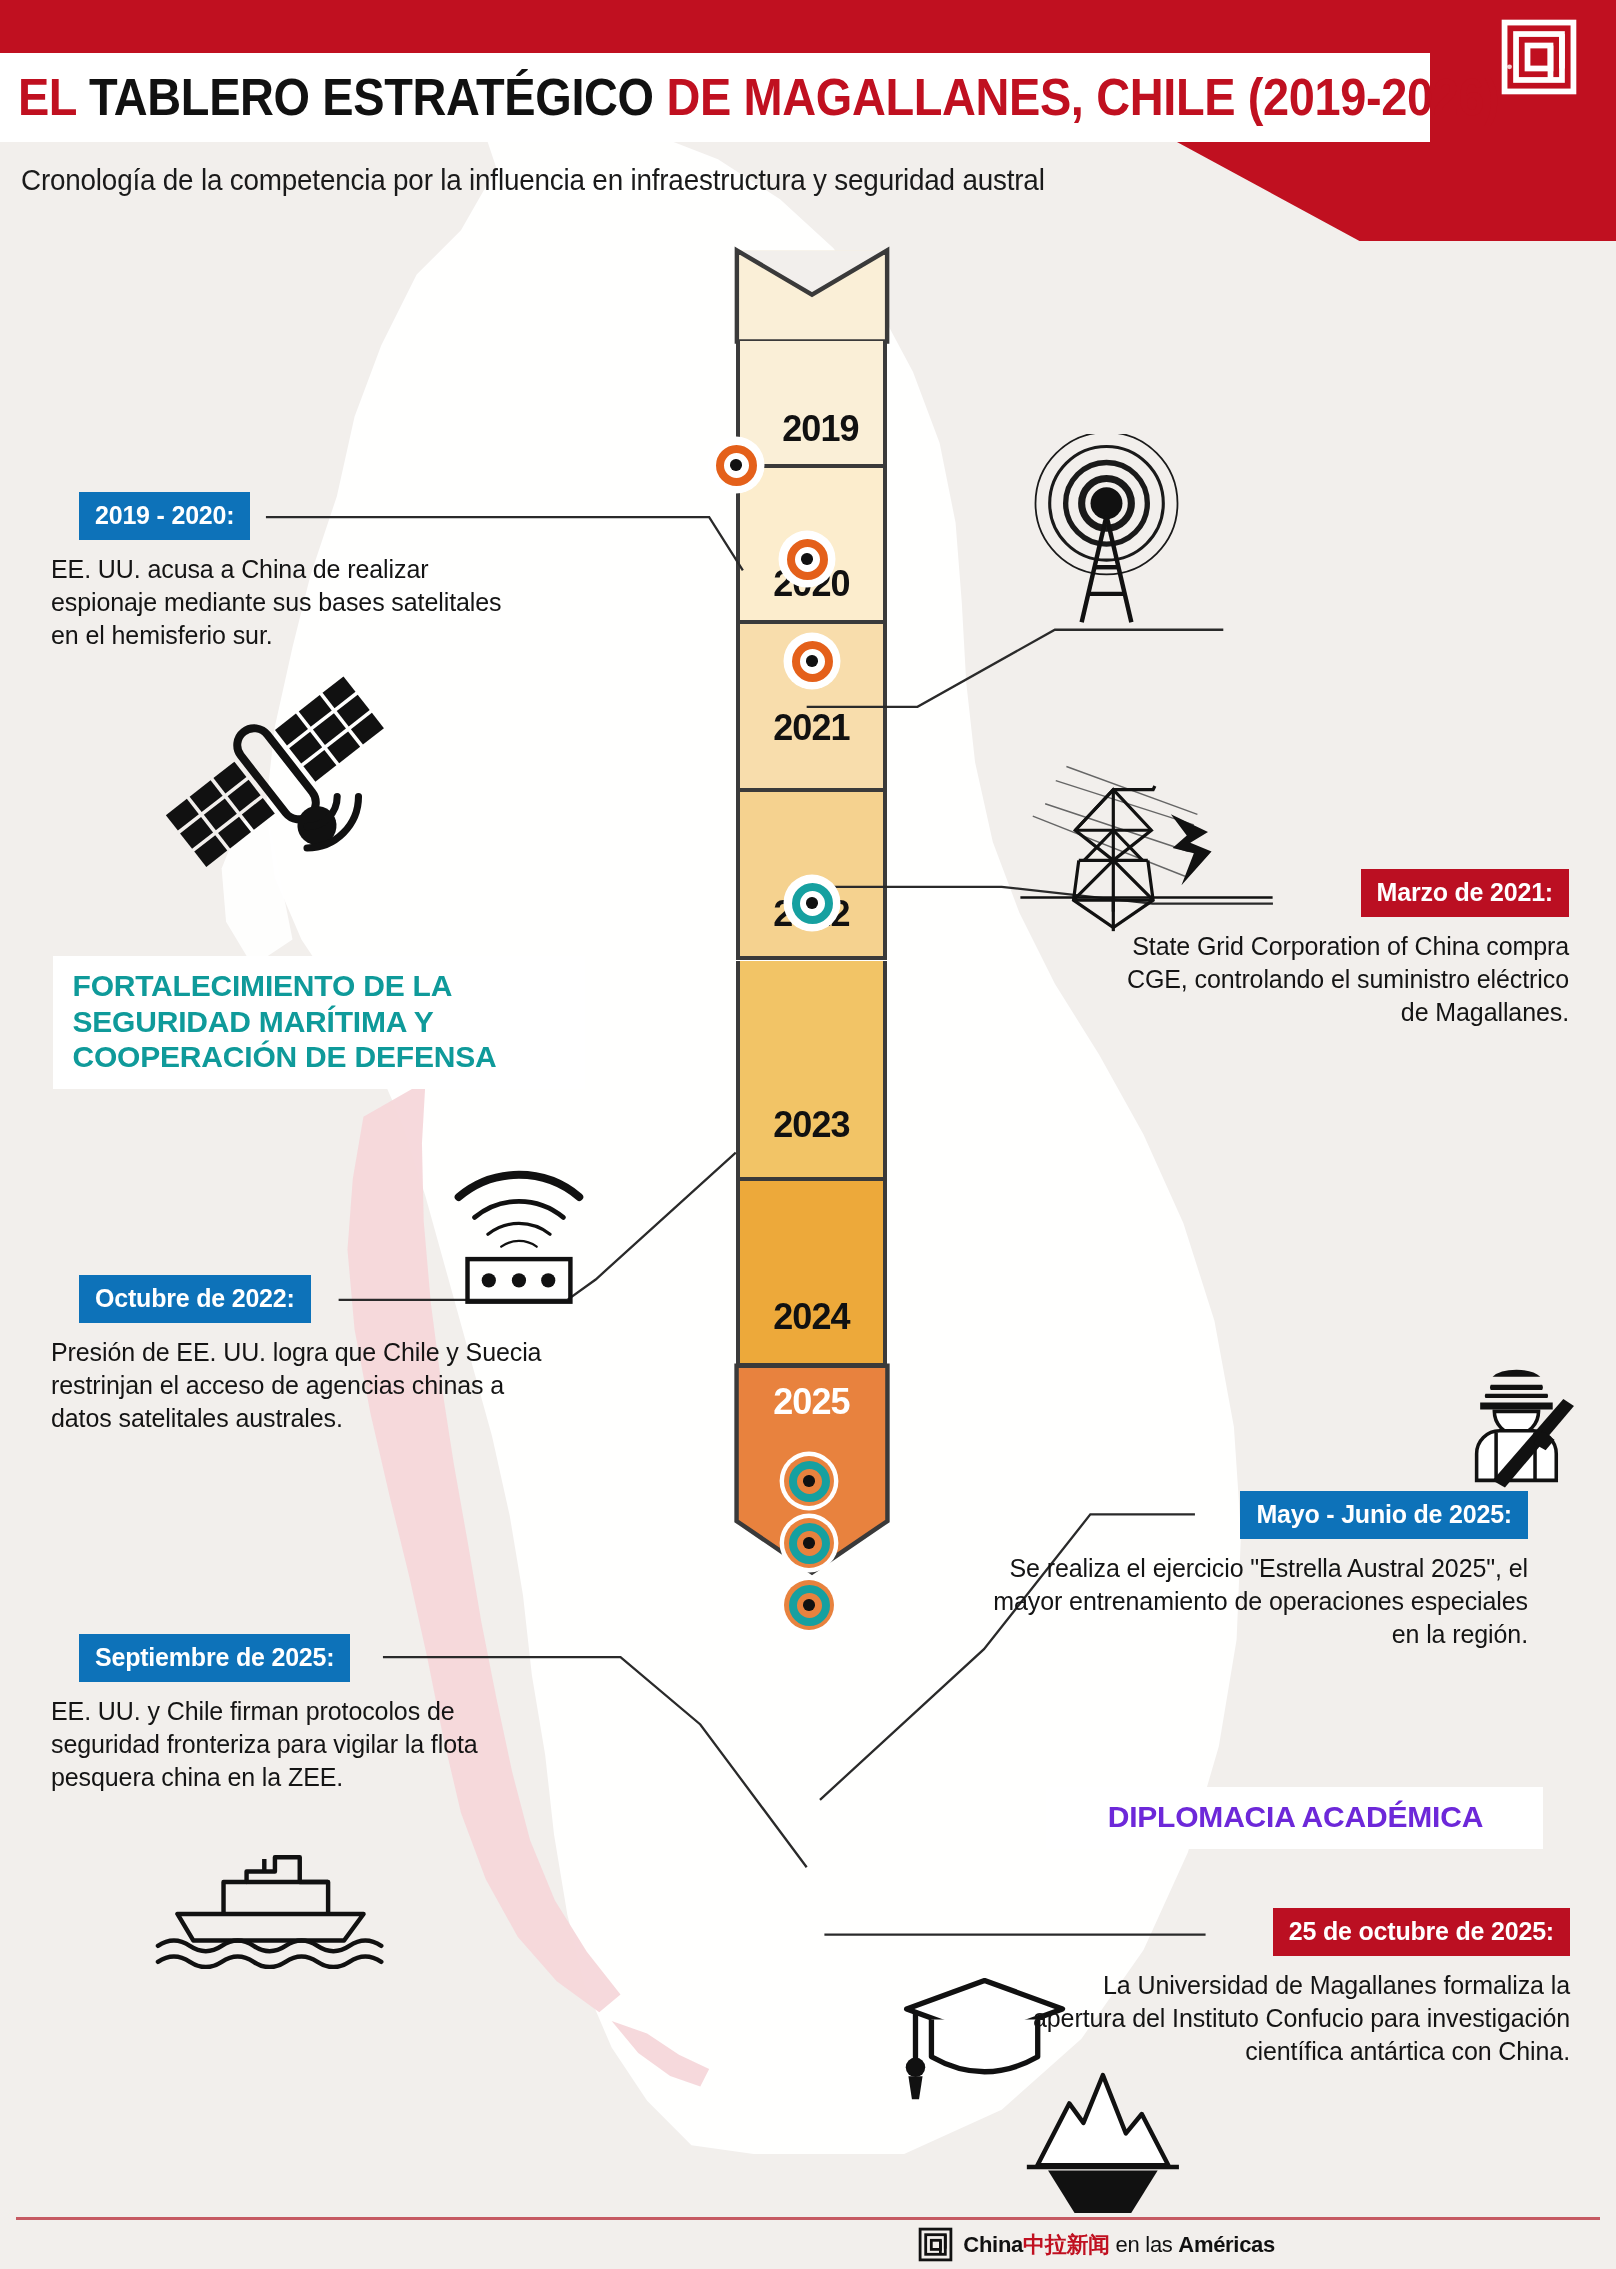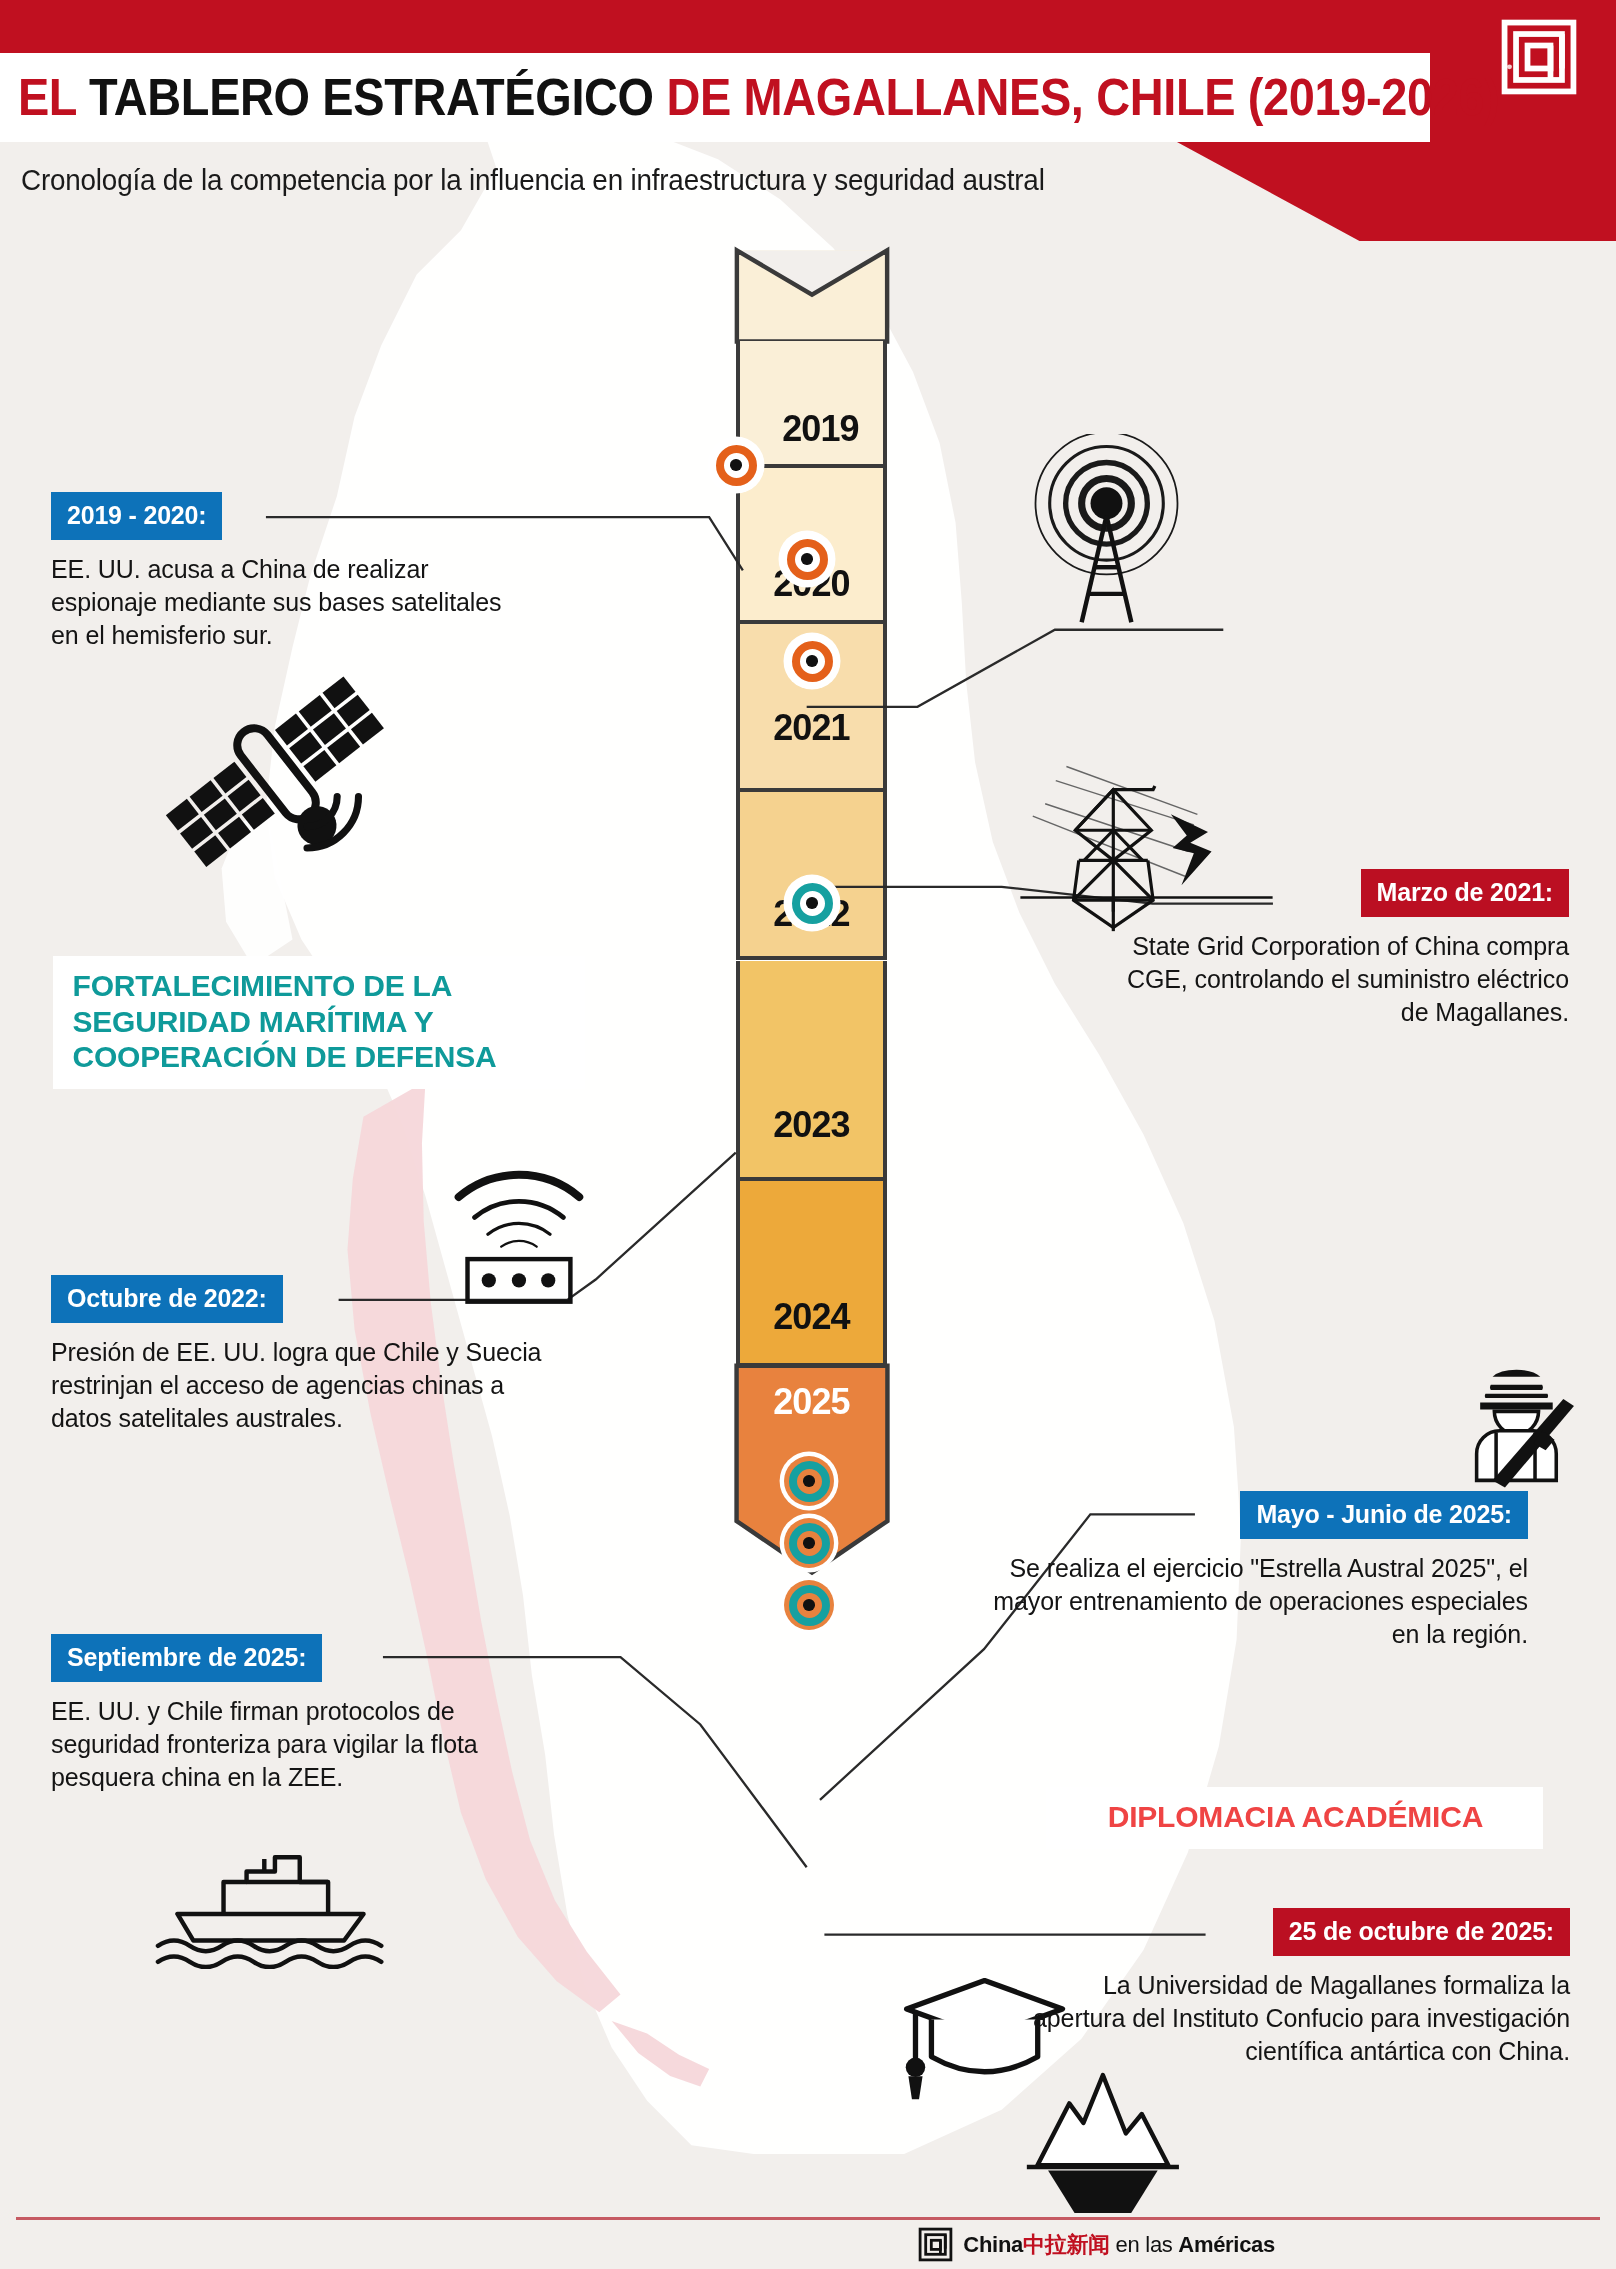--- a/index.html
+++ b/index.html
@@ -91,28 +91,28 @@
 
   
   .sec-head {
     position: absolute; background: #ffffff; padding: 12.4px 17.7px 14px 19.5px;
     font-weight: 700; font-size: 30px; line-height: 1.18;
     letter-spacing: -0.2px;
     z-index: 25;
   }
   .sec-orange { color: #e4601a; }
   .sec-teal   { color: #0f9a9a; }
-  .sec-pink   { color: #ef4444; }
+  .sec-pink   { color: #6d28d9; }
 
   
   .card { position: absolute; z-index: 30; }
   .card .tag {
     display: inline-block; padding: 8.9px 16px 10.6px 16px;
     color: #ffffff; font-weight: 700; font-size: 25px;
-    letter-spacing: -0.2px; white-space: nowrap;
+    letter-spacing: -0.2px; white-space: nowrap; margin-left: 28px;
   }
   .tag-blue { background: #0d72b9; }
   .tag-red  { background: #bb0f22; }
   .card .body {
     margin-top: 12.4px;
     font-size: 25px; line-height: 1.33; color: #141414;
     letter-spacing: -0.1px;
   }
   .card.right { text-align: right; }
   .card.right .body { text-align: right; }

